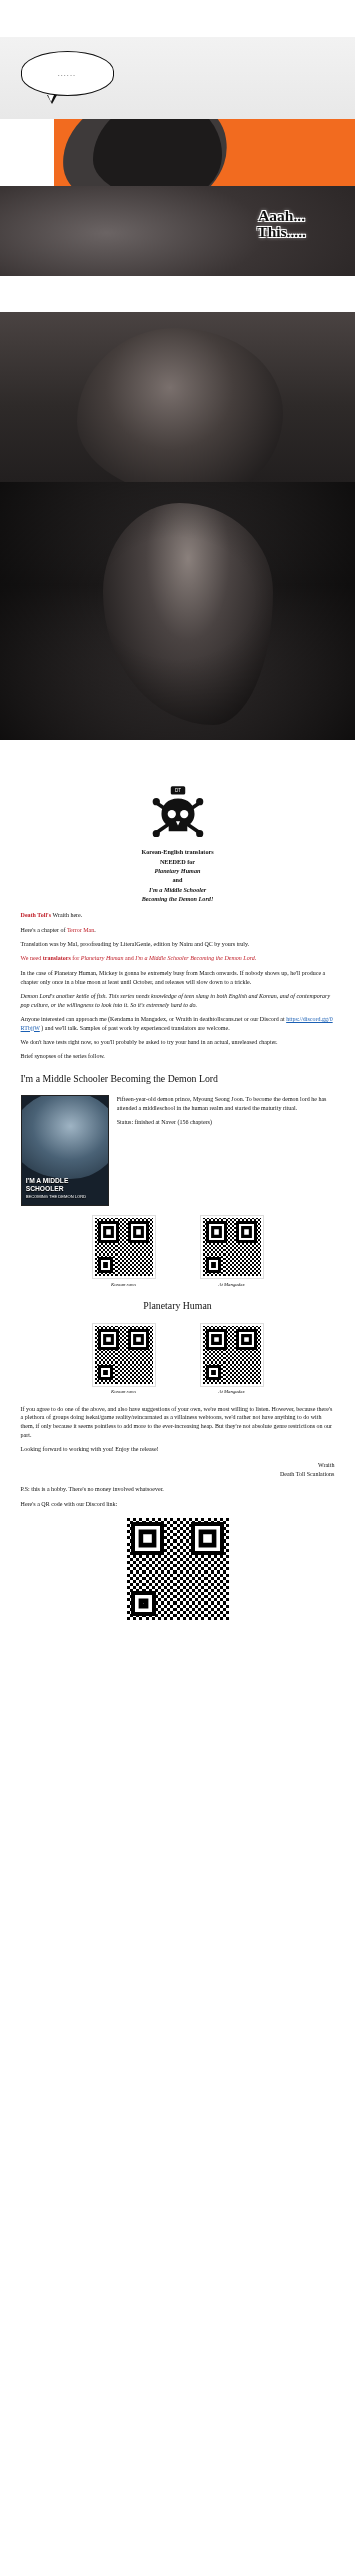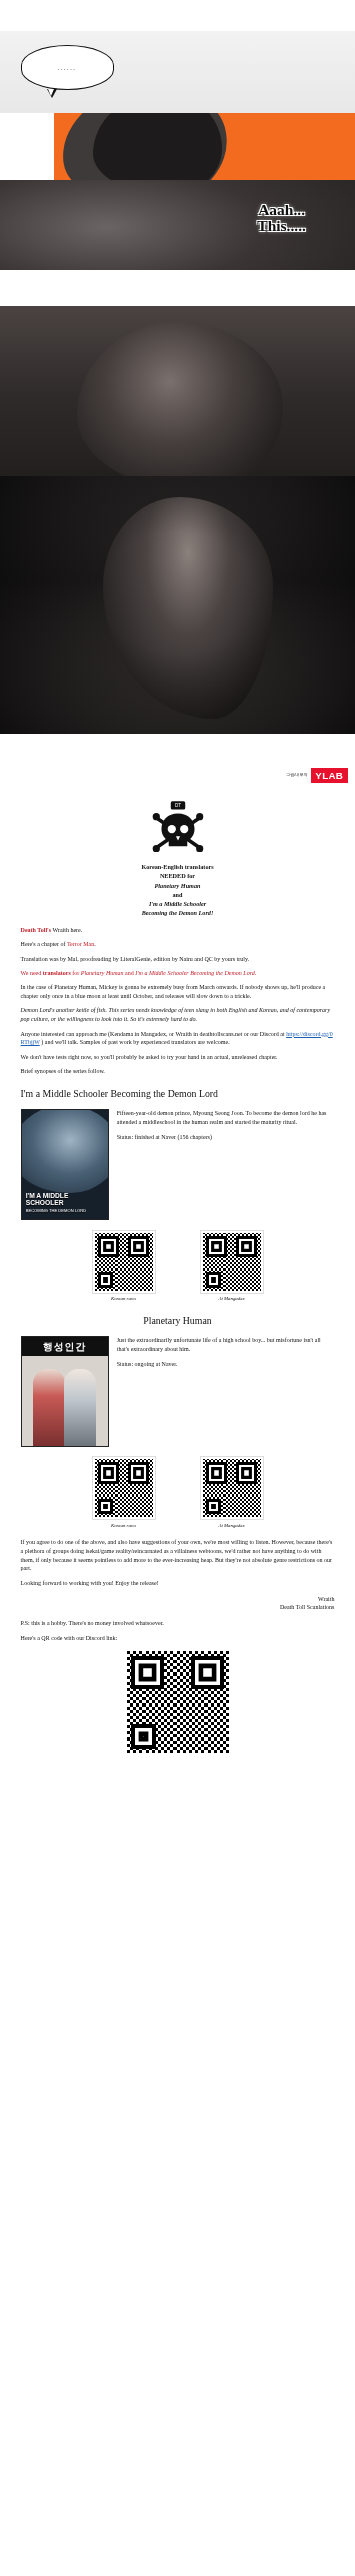--- a/index.html
+++ b/index.html
@@ -3,21 +3,21 @@
 <meta charset="utf-8">
 <style>
   * { box-sizing: border-box; }
   html, body {
     margin: 0; padding: 0;
     background: #ffffff;
     font-family: "Liberation Serif", serif;
   }
   .page {
     width: 355px;
-    margin: 0 auto;
+    margin: 6px auto;
     position: relative;
     background: #15803d;
   }
 
   
   .panel { position: relative; width: 355px; overflow: hidden; }
 
   .panel-1 { height: 31px; background: #ffffff; }
 
   .panel-2 {
@@ -320,24 +320,20 @@
     <div class="silhouette"></div>
   </div>
 
   <div class="panel panel-7">
     <div class="figure"></div>
     <div class="vignette"></div>
   </div>
 
   <div class="panel panel-8"></div>
 
-  <div class="ylab-bar">
-    <div class="ylab-kr">그림/내부작</div>
-    <div class="ylab-logo">YLAB</div>
-  </div>
 
   <div class="note">
 
     <div class="skull-wrap">
       <svg width="62" height="52" viewBox="0 0 120 100" style="font-size:11.5px">
         <rect x="46" y="2" width="28" height="16" rx="3" fill="#111"></rect>
         <text x="60" y="14" font-size="9" fill="#fff" text-anchor="middle" font-family="Liberation Sans, sans-serif">DT</text>
         <g stroke="#111" stroke-width="7" stroke-linecap="round">
           <line x1="18" y1="34" x2="102" y2="92"></line>
           <line x1="102" y1="34" x2="18" y2="92"></line>
@@ -413,31 +409,20 @@
       <div class="qr-item">
         <div class="qr-box">
             <div class="fp3"></div>
           </div>
         <div class="qr-cap">At Mangadex</div>
       </div>
     </div>
 
     <div class="series-title center">Planetary Human</div>
 
-    <div class="series-row">
-      <div class="cover cover2">
-        <div class="ko-title">행성인간</div>
-        <div class="fig-a"></div>
-        <div class="fig-b"></div>
-      </div>
-      <div class="series-desc">
-        <p>Just the extraordinarily unfortunate life of a high school boy... but misfortune isn't all that's extraordinary about him.</p>
-        <p>Status: ongoing at Naver.</p>
-      </div>
-    </div>
 
     <div class="qr-row">
       <div class="qr-item">
         <div class="qr-box">
             <div class="fp3"></div>
           </div>
         <div class="qr-cap">Korean raws</div>
       </div>
       <div class="qr-item">
         <div class="qr-box">

